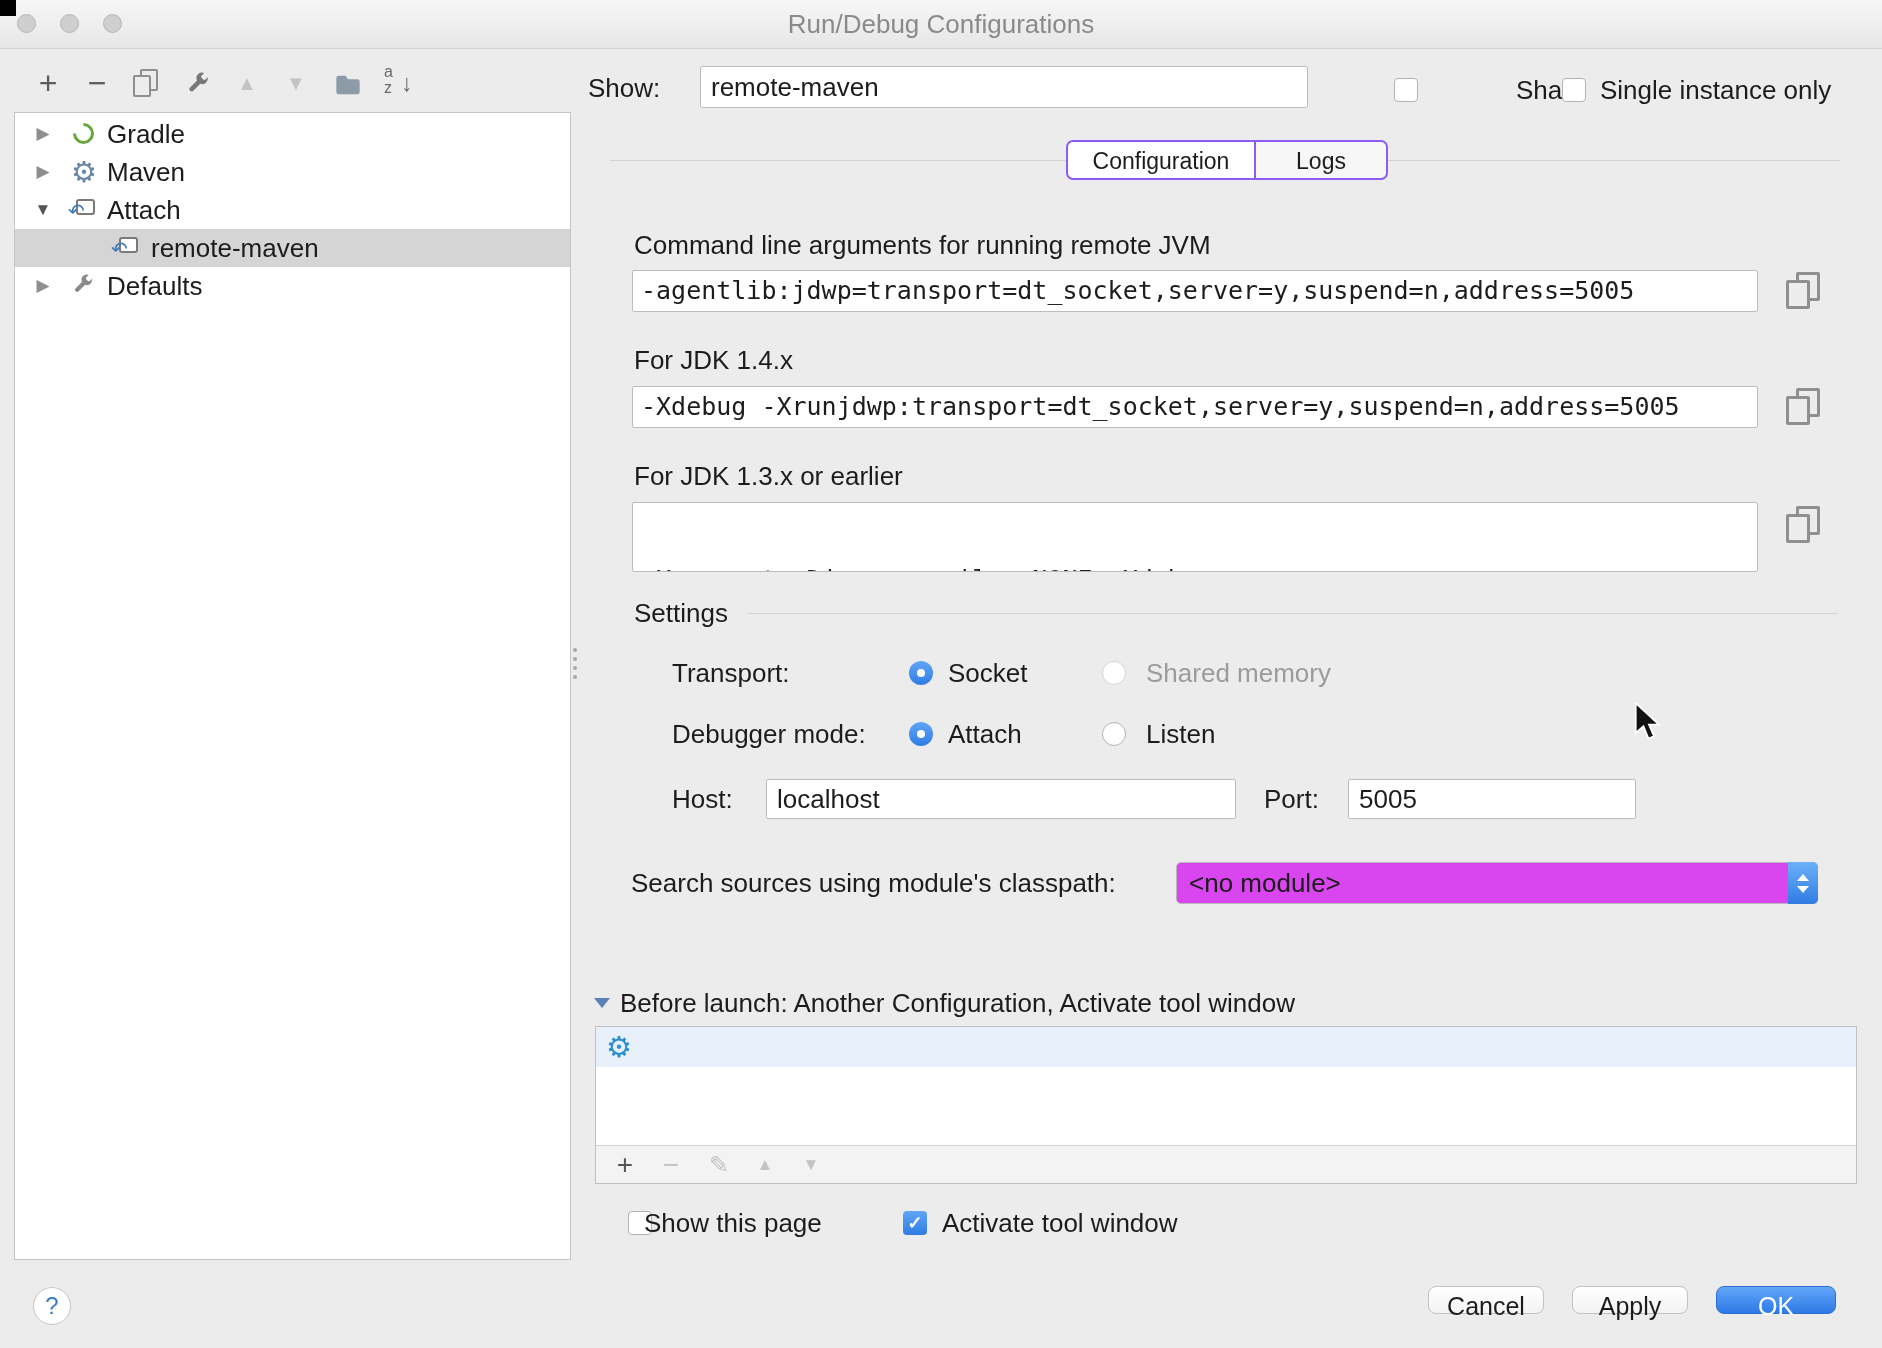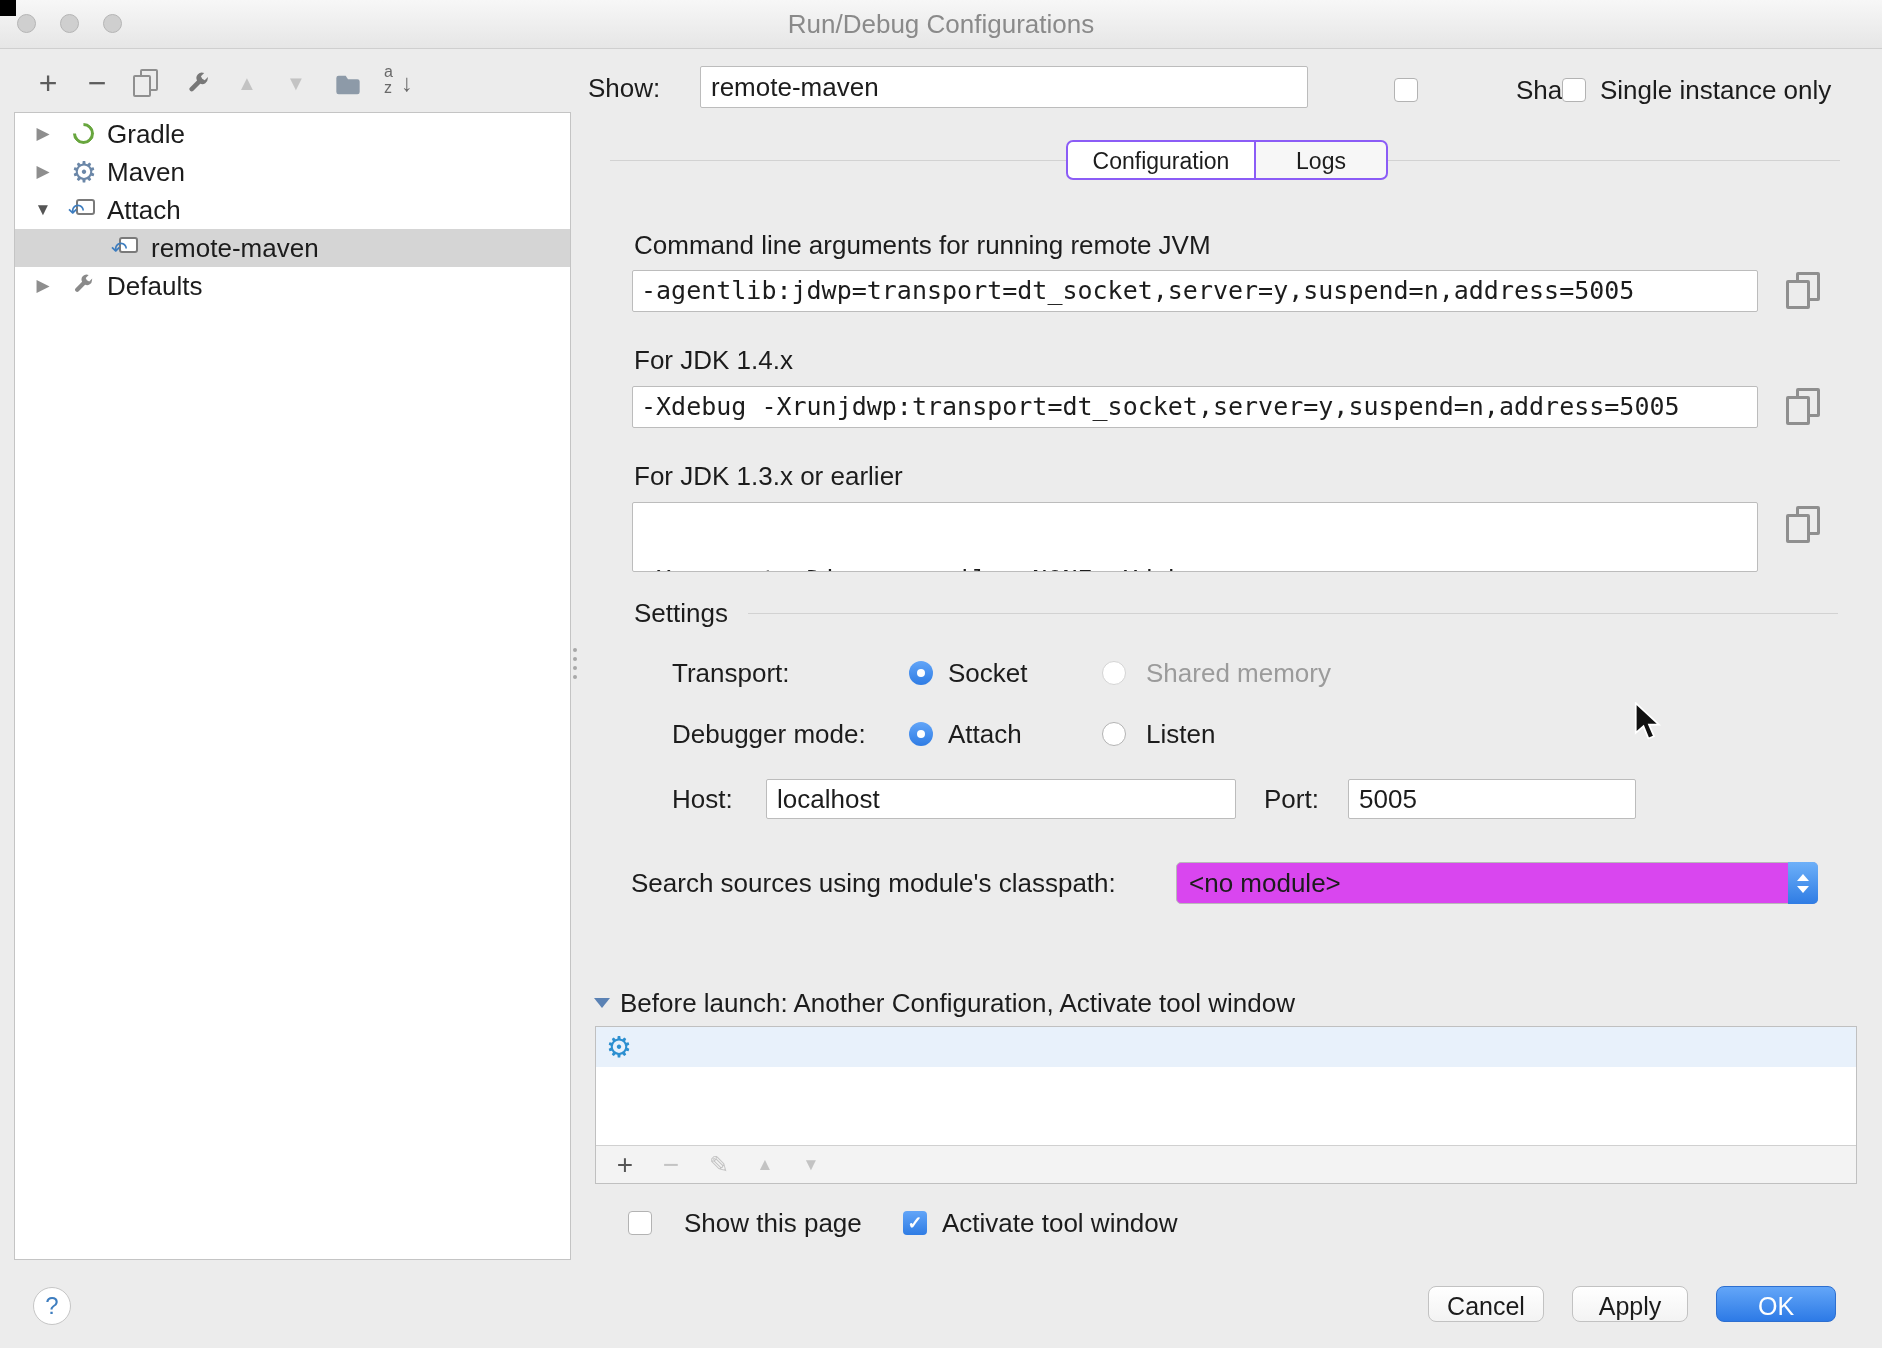--- a/index.html
+++ b/index.html
@@ -81,21 +81,21 @@
 
   .bl-tri{position:absolute;width:0;height:0;border-left:8px solid transparent;border-right:8px solid transparent;border-top:10px solid #5b82b4}
   .bl-box{position:absolute;border:1px solid #c0c0c0;background:#fff;box-sizing:border-box}
   .bl-row{position:absolute;left:0;top:0;width:100%;height:40px;background:#e8f1fb;cursor:pointer}
   .bl-row .gear{position:absolute;left:10px;top:0;height:40px;line-height:40px;font-family:"DejaVu Sans",sans-serif;font-size:29px;color:#2c8fd0}
   .bl-row .txt{position:absolute;left:44px;top:0;height:40px;line-height:40px;font-size:26px}
   .bl-toolbar{position:absolute;left:0;bottom:0;width:100%;height:38px;background:#f3f3f3;border-top:1px solid #d0d0d0;box-sizing:border-box}
   .bl-tbico{position:absolute;top:0;width:34px;height:37px;line-height:37px;text-align:center;font-size:28px;color:#555;cursor:pointer}
   .bl-tbico.dis{color:#c3c3c3}
 
-  .btn{position:absolute;height:36px;border-radius:8px;border:1px solid #c2c2c2;
+  .btn{position:absolute;height:28px;border-radius:8px;border:1px solid #c2c2c2;
     background:linear-gradient(#ffffff,#f3f3f3);text-align:center;line-height:38px;font-size:25px;cursor:pointer;box-sizing:border-box}
   .btn.primary{background:linear-gradient(#63a6f8,#2d7ae6);border-color:#2d6fd0;color:#fff}
   .help-btn{position:absolute;left:33px;top:1287px;width:38px;height:38px;border-radius:50%;background:#fff;
     border:1px solid #c6c6c6;box-sizing:border-box;text-align:center;line-height:36px;color:#3d7dbf;font-size:24px;cursor:pointer}
 
   .grip{position:absolute;left:571px;top:648px;width:8px;display:flex;flex-direction:column;gap:5px;align-items:center}
   .grip i{width:4px;height:4px;border-radius:50%;background:#a8a8a8}
 </style>
 </head>
 <body>
@@ -238,21 +238,21 @@
   <div class="bl-toolbar">
     <span class="bl-tbico" style="left:12px">+</span>
     <span class="bl-tbico dis" style="left:58px">−</span>
     <span class="bl-tbico dis" style="left:106px;font-size:24px">✎</span>
     <span class="bl-tbico dis" style="left:152px;font-size:17px">▲</span>
     <span class="bl-tbico dis" style="left:198px;font-size:17px">▼</span>
   </div>
 </div>
 
 <span class="cb" style="left:628px;top:1211px"></span>
-<span class="lbl" style="left:684px;top:1208px">Show this page</span>
+<span class="lbl" style="left:644px;top:1208px">Show this page</span>
 <span class="cb on" style="left:903px;top:1211px"></span>
 <span class="lbl" style="left:942px;top:1208px">Activate tool window</span>
 
 <div class="help-btn">?</div>
 <div class="btn" style="left:1428px;top:1286px;width:116px">Cancel</div>
 <div class="btn" style="left:1572px;top:1286px;width:116px">Apply</div>
 <div class="btn primary" style="left:1716px;top:1286px;width:120px">OK</div>
 
 <svg class="abs" style="left:1632px;top:702px" width="34" height="42" viewBox="0 0 28 38">
   <polygon points="2,1 2,28 9,22 13.5,33 18.5,31 14,20.5 23,20.5" fill="#111" stroke="#fff" stroke-width="1.6"></polygon>

